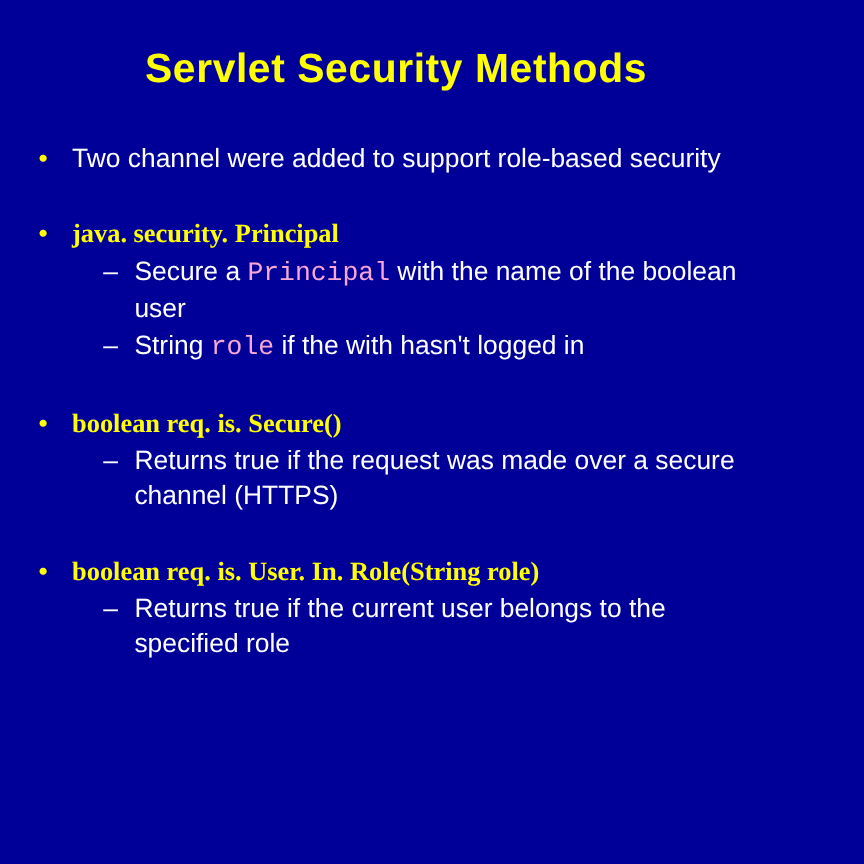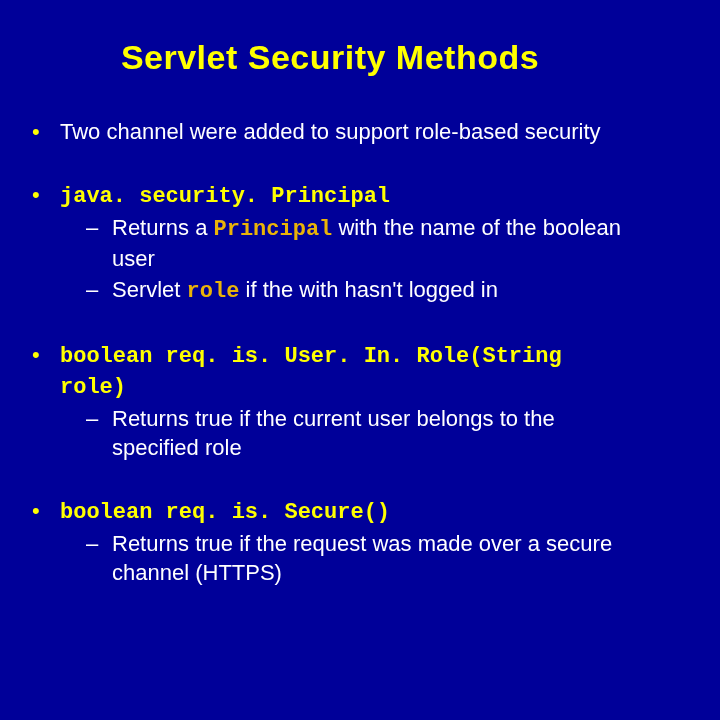--- a/index.html
+++ b/index.html
@@ -67,28 +67,28 @@
   ul.dashes > li::before {
     content: "–";
     position: absolute;
     left: 26px;
     top: 0;
     color: #ffffff;
     font-size: 22px;
     line-height: 1.32;
   }
   .code {
-    font-family: Liberation Mono, monospace;
+    font-family: Liberation Serif, serif;
     color: #ffff00;
     font-weight: bold;
   }
   .code-inline {
     font-family: "Courier New", Courier, monospace;
-    color: #eab308;
-    font-weight: bold;
+    color: #f9a8d4;
+    font-weight: normal;
   }
   .indented-code {
     display: block;
     padding-left: 210px;
   }
 </style>
 </head>
 <body>
 
 <div class="slide">
@@ -98,41 +98,41 @@
   <ul class="bullets">
 
     <li>
       <span>Two channel were added to support role-based security</span>
     </li>
 
     <li>
       <span class="code">java. security. Principal</span><br>
       <ul class="dashes">
         <li>
-          <span>Returns a </span><span class="code-inline">Principal</span><span> with the name of the boolean user</span>
+          <span>Secure a </span><span class="code-inline">Principal</span><span> with the name of the boolean user</span>
         </li>
         <li>
-          <span>Servlet </span><span class="code-inline">role</span><span> if the with hasn't logged in</span>
+          <span>String </span><span class="code-inline">role</span><span> if the with hasn't logged in</span>
+        </li>
+      </ul>
+    </li>
+
+    <li>
+      <span class="code">boolean req. is. Secure()</span>
+      <ul class="dashes">
+        <li>
+          <span>Returns true if the request was made over a secure channel (HTTPS)</span>
         </li>
       </ul>
     </li>
 
     <li>
       <span class="code">boolean req. is. User. In. Role(String role)</span>
       <ul class="dashes">
         <li>
           <span>Returns true if the current user belongs to the specified role</span>
         </li>
       </ul>
     </li>
 
-    <li>
-      <span class="code">boolean req. is. Secure()</span>
-      <ul class="dashes">
-        <li>
-          <span>Returns true if the request was made over a secure channel (HTTPS)</span>
-        </li>
-      </ul>
-    </li>
-
   </ul>
 
 </div>
 
 </body></html>

